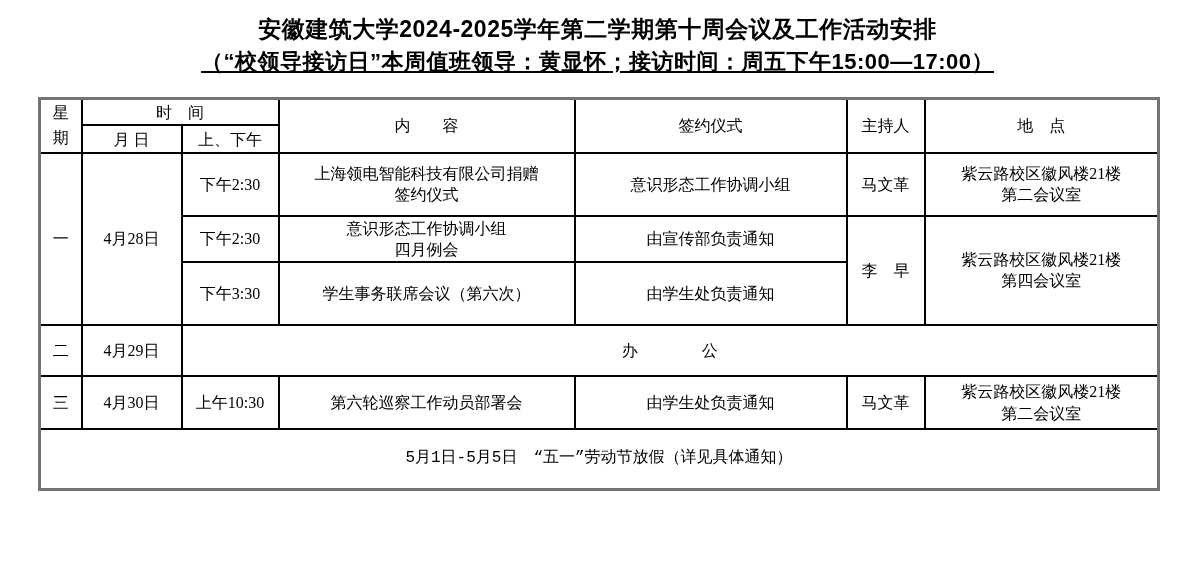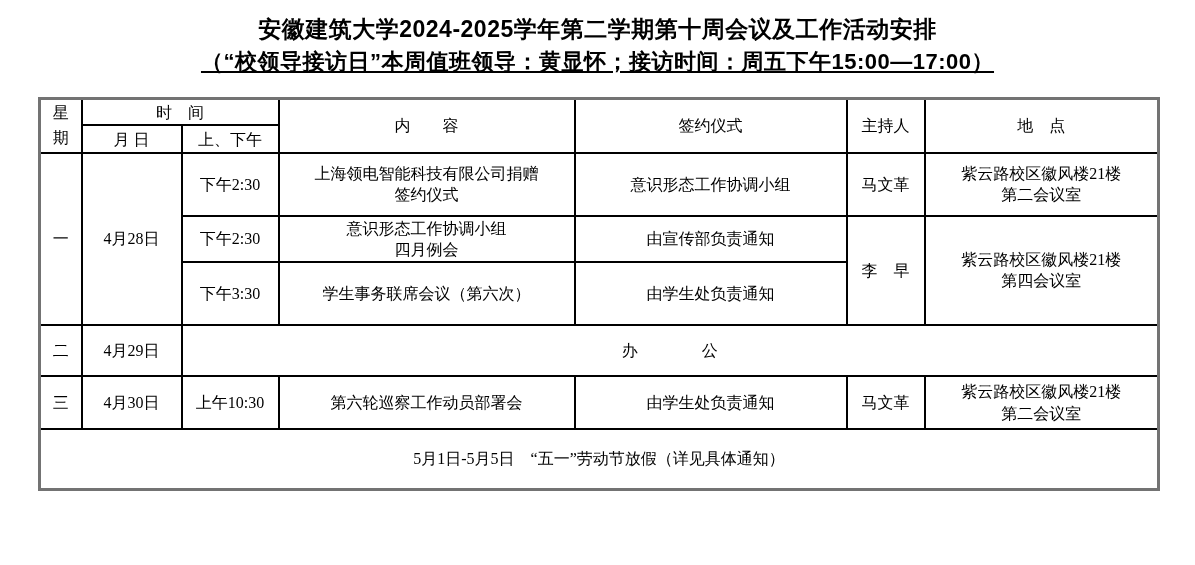--- a/index.html
+++ b/index.html
@@ -52,21 +52,21 @@
     word-break: break-all;
     line-height: 1.55;
   }
   tr.hr1 td { height: 26px; }
   tr.hr2 td { height: 27px; }
   tr.r1a td { height: 63px; }
   tr.r1b td { height: 42px; }
   tr.r1c td { height: 63px; text-align: center; }
   tr.r2  td { height: 51px; }
   tr.r3  td { height: 53px; }
-  tr.r4  td { height: 60px; }
+  tr.r4  td { height: 60px; font-family: Liberation Mono, monospace; }
 </style>
 </head>
 <body>
 
 <div class="titles">
   <div class="title-main">安徽建筑大学2024-2025学年第二学期第十周会议及工作活动安排</div>
   <div class="title-sub">（“校领导接访日”本周值班领导：黄显怀；接访时间：周五下午15:00—17:00）</div>
 </div>
 
 <table class="schedule">

